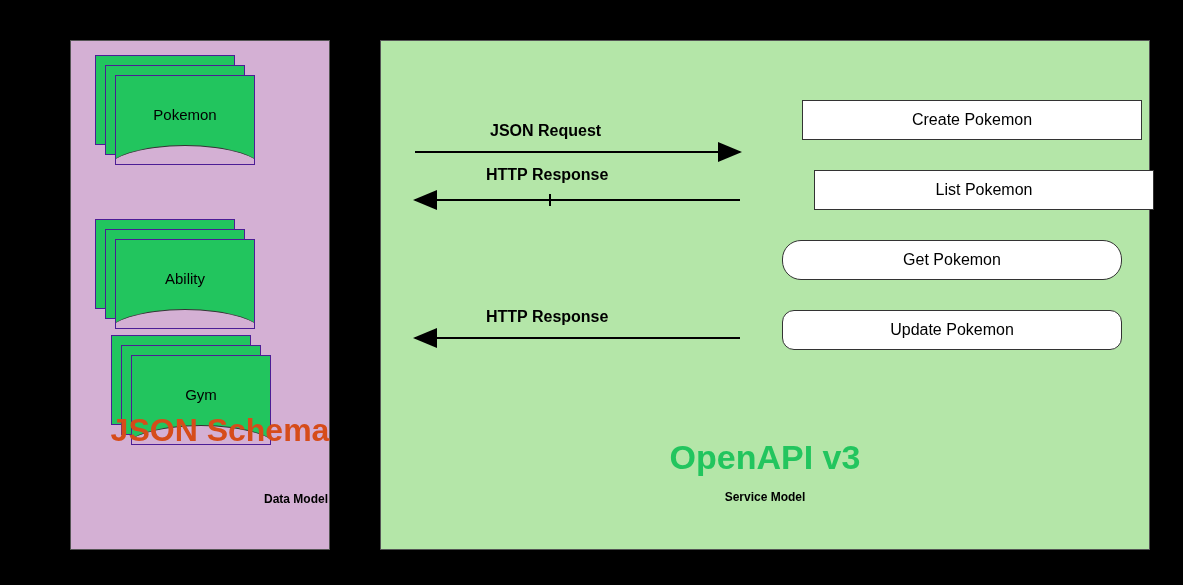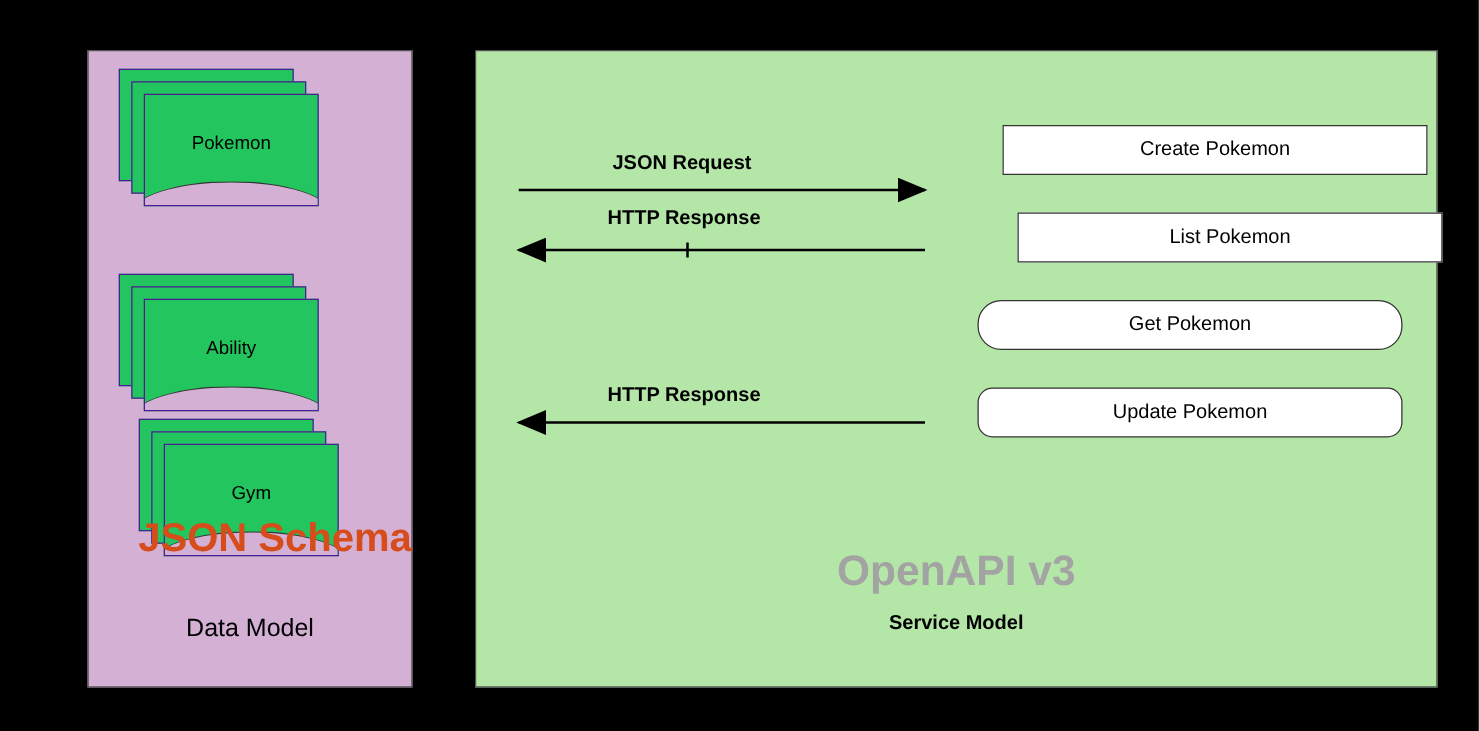--- a/index.html
+++ b/index.html
@@ -81,43 +81,43 @@
       font-weight: bold;
       color: #d64c1a;
       line-height: 1.1;
       z-index: 5;
     }
     .data-model-label {
       position: absolute;
       left: 72px;
       top: 492px;
       width: 256px;
-      text-align: center;
-      font-size: 20px;
-      font-weight: normal;
+      text-align: right;
+      font-size: 12px;
+      font-weight: bold;
       color: #000;
       z-index: 5;
     }
     .openapi-title {
       position: absolute;
       left: 380px;
       top: 438px;
       width: 770px;
       text-align: center;
       font-size: 34px;
       font-weight: bold;
-      color: #a3a3a3;
+      color: #22c55e;
     }
     .service-model-label {
       position: absolute;
       left: 380px;
       top: 490px;
       width: 770px;
       text-align: center;
-      font-size: 16px;
+      font-size: 12px;
       font-weight: bold;
       color: #000;
     }
     .endpoint-box {
       position: absolute;
       background: #fff;
       border: 1px solid #333;
       display: flex;
       align-items: center;
       justify-content: center;

